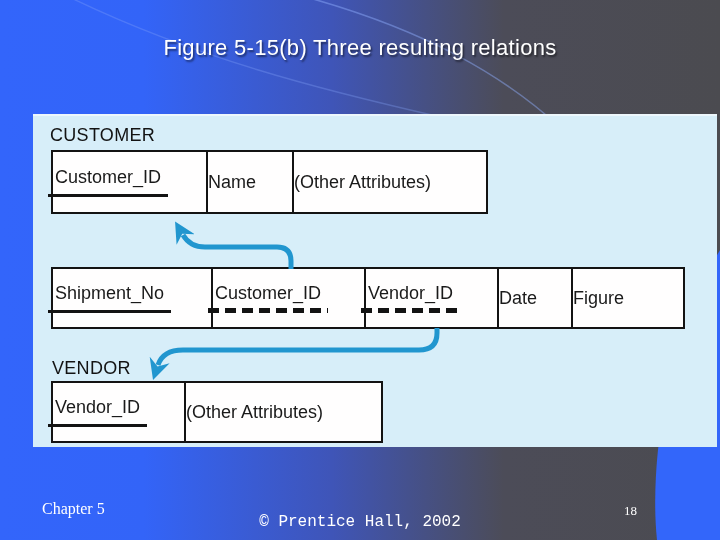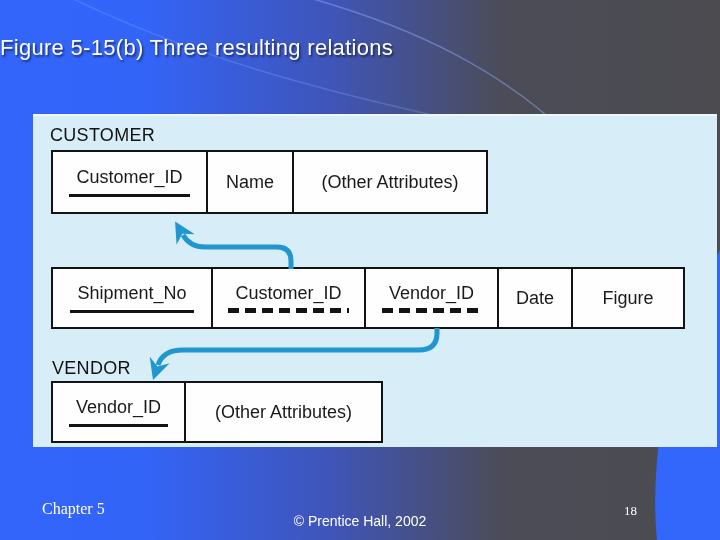--- a/index.html
+++ b/index.html
@@ -3,54 +3,54 @@
 <meta charset="utf-8">
 <style>
   html,body{margin:0;padding:0;background:#222;}
   #slide{
     position:relative;width:720px;height:540px;overflow:hidden;
     background:linear-gradient(90deg,#3365fb 0%,#3364f8 20%,#3f55b8 46%,#4c4c58 70%,#4b4b50 100%);
     font-family:"Liberation Sans",sans-serif;
   }
   #bg-decor{position:absolute;left:0;top:0;z-index:0;}
   .title{
-    position:absolute;top:35px;left:0;width:720px;text-align:left;
+    position:absolute;top:35px;left:0;width:720px;text-align:center;
     color:#ffffff;font-size:22px;letter-spacing:.3px;
     text-shadow:1.5px 1.5px 2px rgba(0,0,0,.5);z-index:2;
   }
   .panel{
     position:absolute;left:33px;top:114px;width:684px;height:333px;
     background:#d7eef9;border-top:2px solid rgba(255,255,255,.55);
     box-sizing:border-box;z-index:1;
   }
   .rel-label{
     position:absolute;color:#131313;font-size:18px;letter-spacing:.3px;
     white-space:nowrap;
   }
   .rtable{
     position:absolute;display:flex;background:#fffefe;
     border:2px solid #131313;box-sizing:border-box;
   }
   .cell{
-    border-right:2px solid #131313;display:flex;align-items:center;justify-content:center;
+    border-right:2px solid #131313;display:flex;align-items:center;
     box-sizing:border-box;flex:0 0 auto;color:#1a1a1a;font-size:18px;white-space:nowrap;
   }
   .cell:last-child{border-right:none;}
   .pk,.fk{position:relative;display:inline-block;padding:0 2px 9px 2px;}
   .pk::after,.fk::after{content:"";position:absolute;left:-5px;right:-5px;bottom:0;}
   .pk::after{height:3px;background:#131313;}
   .fk::after{height:5px;background:repeating-linear-gradient(90deg,#131313 0 11px,transparent 11px 17px);}
   .arrows{position:absolute;left:0;top:0;pointer-events:none;}
   .footer-left{
     position:absolute;left:42px;top:500px;color:#fff;font-size:16px;
     font-family:"Liberation Serif",serif;z-index:2;
   }
   .footer-center{
     position:absolute;left:0;top:513px;width:720px;text-align:center;color:#fff;
-    font-size:14px;font-family:Liberation Sans, sans-serif;z-index:2;
+    font-size:16px;font-family:Liberation Mono, monospace;z-index:2;
   }
   .footer-page{
     position:absolute;left:624px;top:503px;color:#fff;font-size:13px;
     font-family:"Liberation Serif",serif;z-index:2;
   }
 </style>
 </head>
 <body>
 
 <div id="slide">

